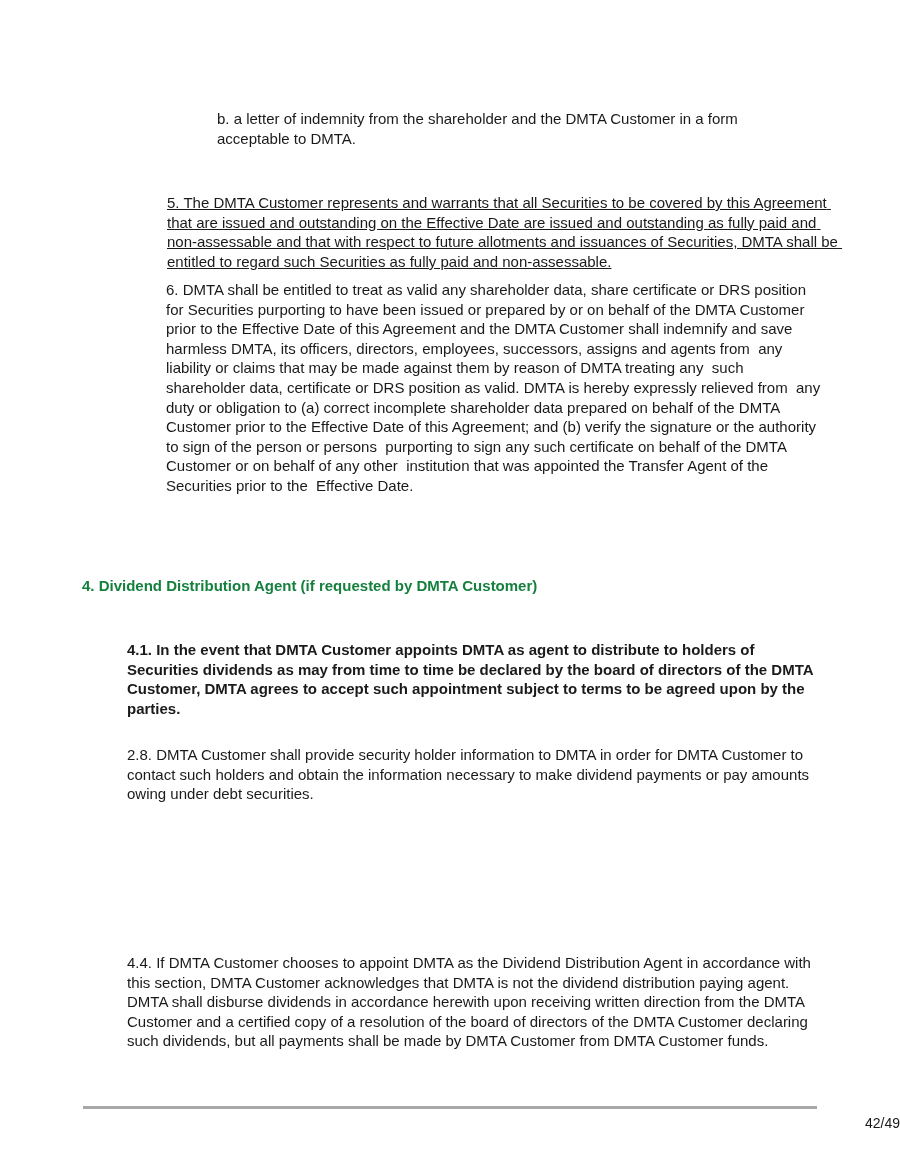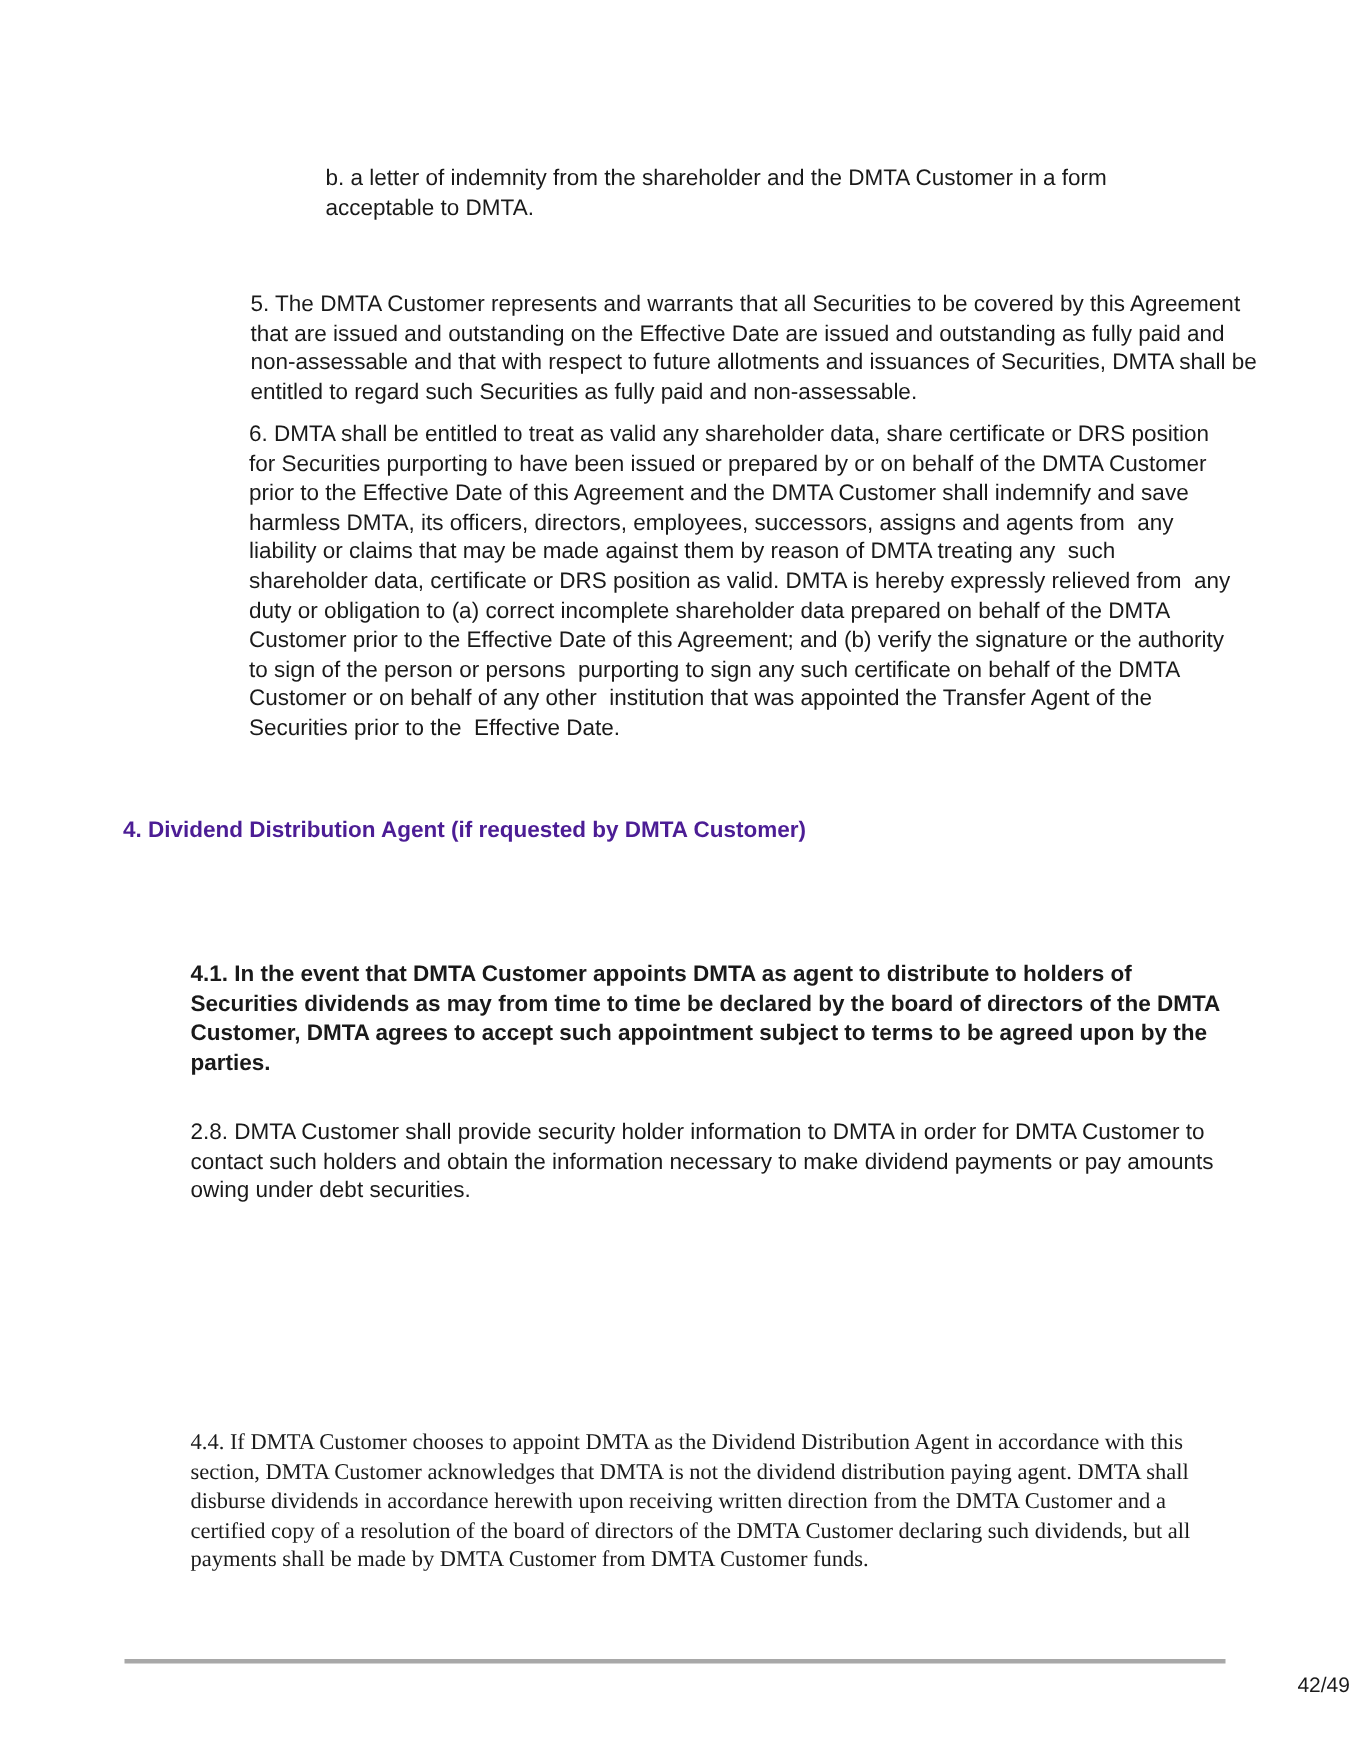--- a/index.html
+++ b/index.html
@@ -16,33 +16,33 @@
     overflow: hidden;
   }
   .txt {
     position: absolute;
     font-size: 15px;
     line-height: 19.6px;
     color: #1a1a1a;
     white-space: pre-wrap;
   }
   .clause-b   { left: 217px; top: 109px; width: 595px; }
-  .clause-5   { left: 167px; top: 193px; width: 675px; }
+  .clause-5   { left: 167px; top: 193px; width: 675px; text-decoration: underline; }
   .clause-6   { left: 166px; top: 280px; width: 655px; }
   .heading-4  {
     position: absolute;
-    left: 82px; top: 544px; width: 760px;
+    left: 82px; top: 576px; width: 760px;
     font-size: 15px; line-height: 19.6px;
     font-weight: bold;
-    color: #4c1d95;
+    color: #15803d;
   }
   .clause-41  { left: 127px; top: 640px; width: 690px; font-weight: bold; }
   .clause-42  { left: 127px; top: 745px; width: 690px; }
   .clause-43  { left: 127px; top: 849px; width: 695px; }
-  .clause-44  { left: 127px; top: 953px; width: 692px; font-family: Liberation Serif, serif; }
+  .clause-44  { left: 127px; top: 953px; width: 692px; }
   .footer-divider {
     position: absolute;
     left: 83px; top: 1106px;
     width: 734px; height: 3px;
     background: #a8a8a8;
   }
   .footer-pagenum {
     position: absolute;
     left: 0; top: 1114px;
     width: 900px;

